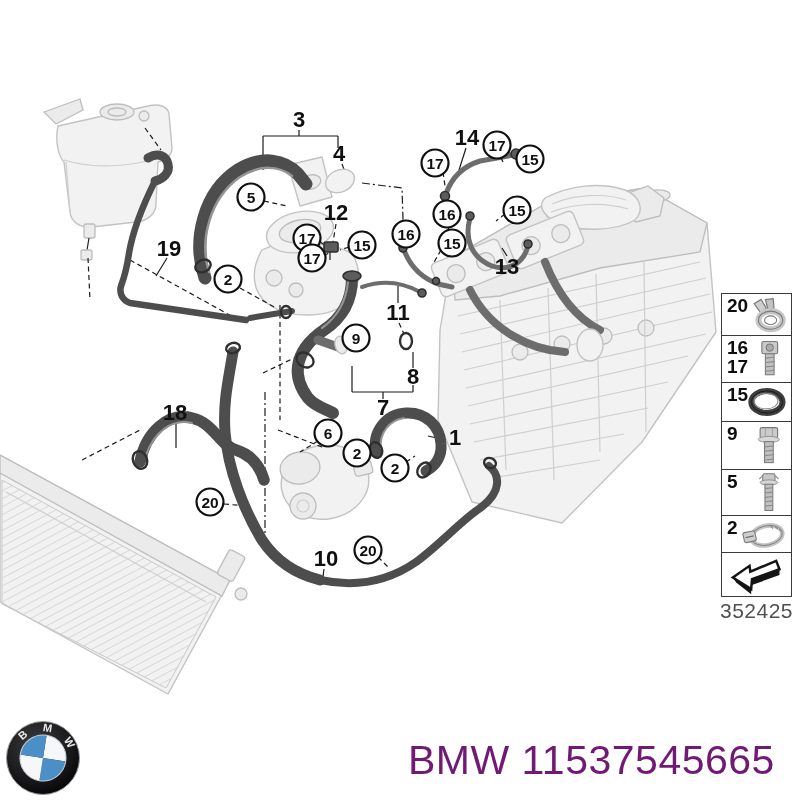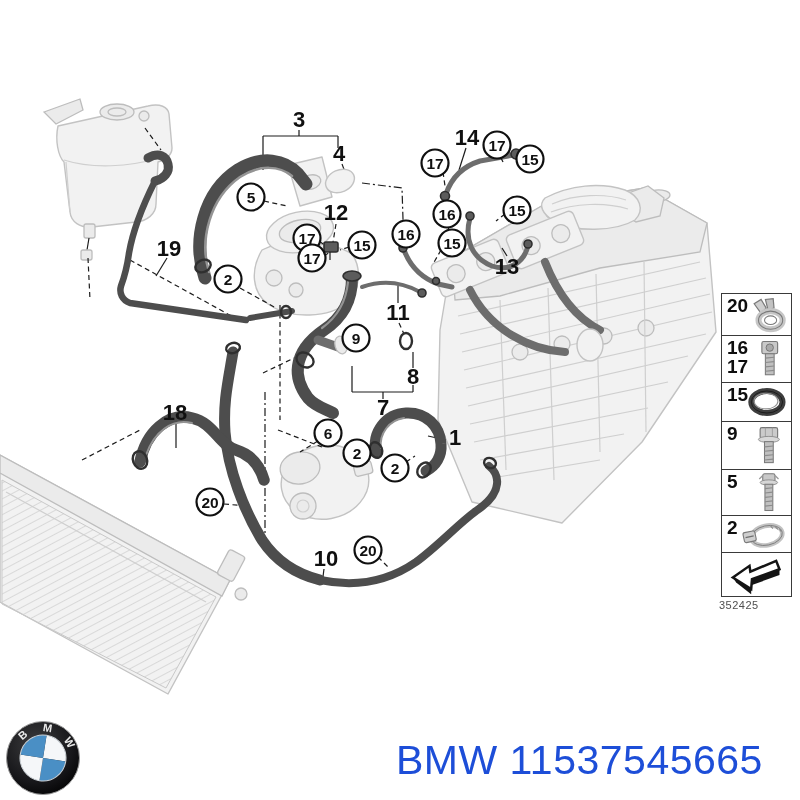--- a/index.html
+++ b/index.html
@@ -26,25 +26,25 @@
           border:1.6px solid #3a3a3a;box-sizing:border-box;}
   .legend-cell{position:relative;border-top:1.6px solid #3a3a3a;}
   .legend-cell:first-child{border-top:none;}
   .legend-nums{position:absolute;left:5px;top:2px;font-weight:bold;font-size:19px;
                line-height:19px;color:#0e0e0e;}
   .legend-nums span{display:block;}
   .legend-icon{position:absolute;right:2px;top:50%;transform:translateY(-50%);}
   .arrowbox{position:absolute;left:721px;top:552px;width:71px;height:45px;background:#fff;
             border:1.6px solid #3a3a3a;box-sizing:border-box;display:flex;
             align-items:center;justify-content:center;}
-  .diagram-number{position:absolute;left:719px;top:599px;width:75px;text-align:left;
-                  font-size:11px;color:#4f4f4f;letter-spacing:0.5px;}
+  .diagram-number{position:absolute;left:719px;top:599px;width:75px;text-align:center;
+                  font-size:21px;color:#4f4f4f;letter-spacing:0.5px;}
 
   
-  .footer-text{position:absolute;left:396px;top:737px;font-size:41px;color:#1d4ed8;
+  .footer-text{position:absolute;left:408px;top:737px;font-size:41px;color:#701a75;
                white-space:nowrap;letter-spacing:0.5px;}
   .bmw-logo{position:absolute;left:5px;top:720px;}
 </style>
 </head>
 <body>
 
 <div class="stage">
 
 <svg width="800" height="800" viewBox="0 0 800 800">
   <defs>

